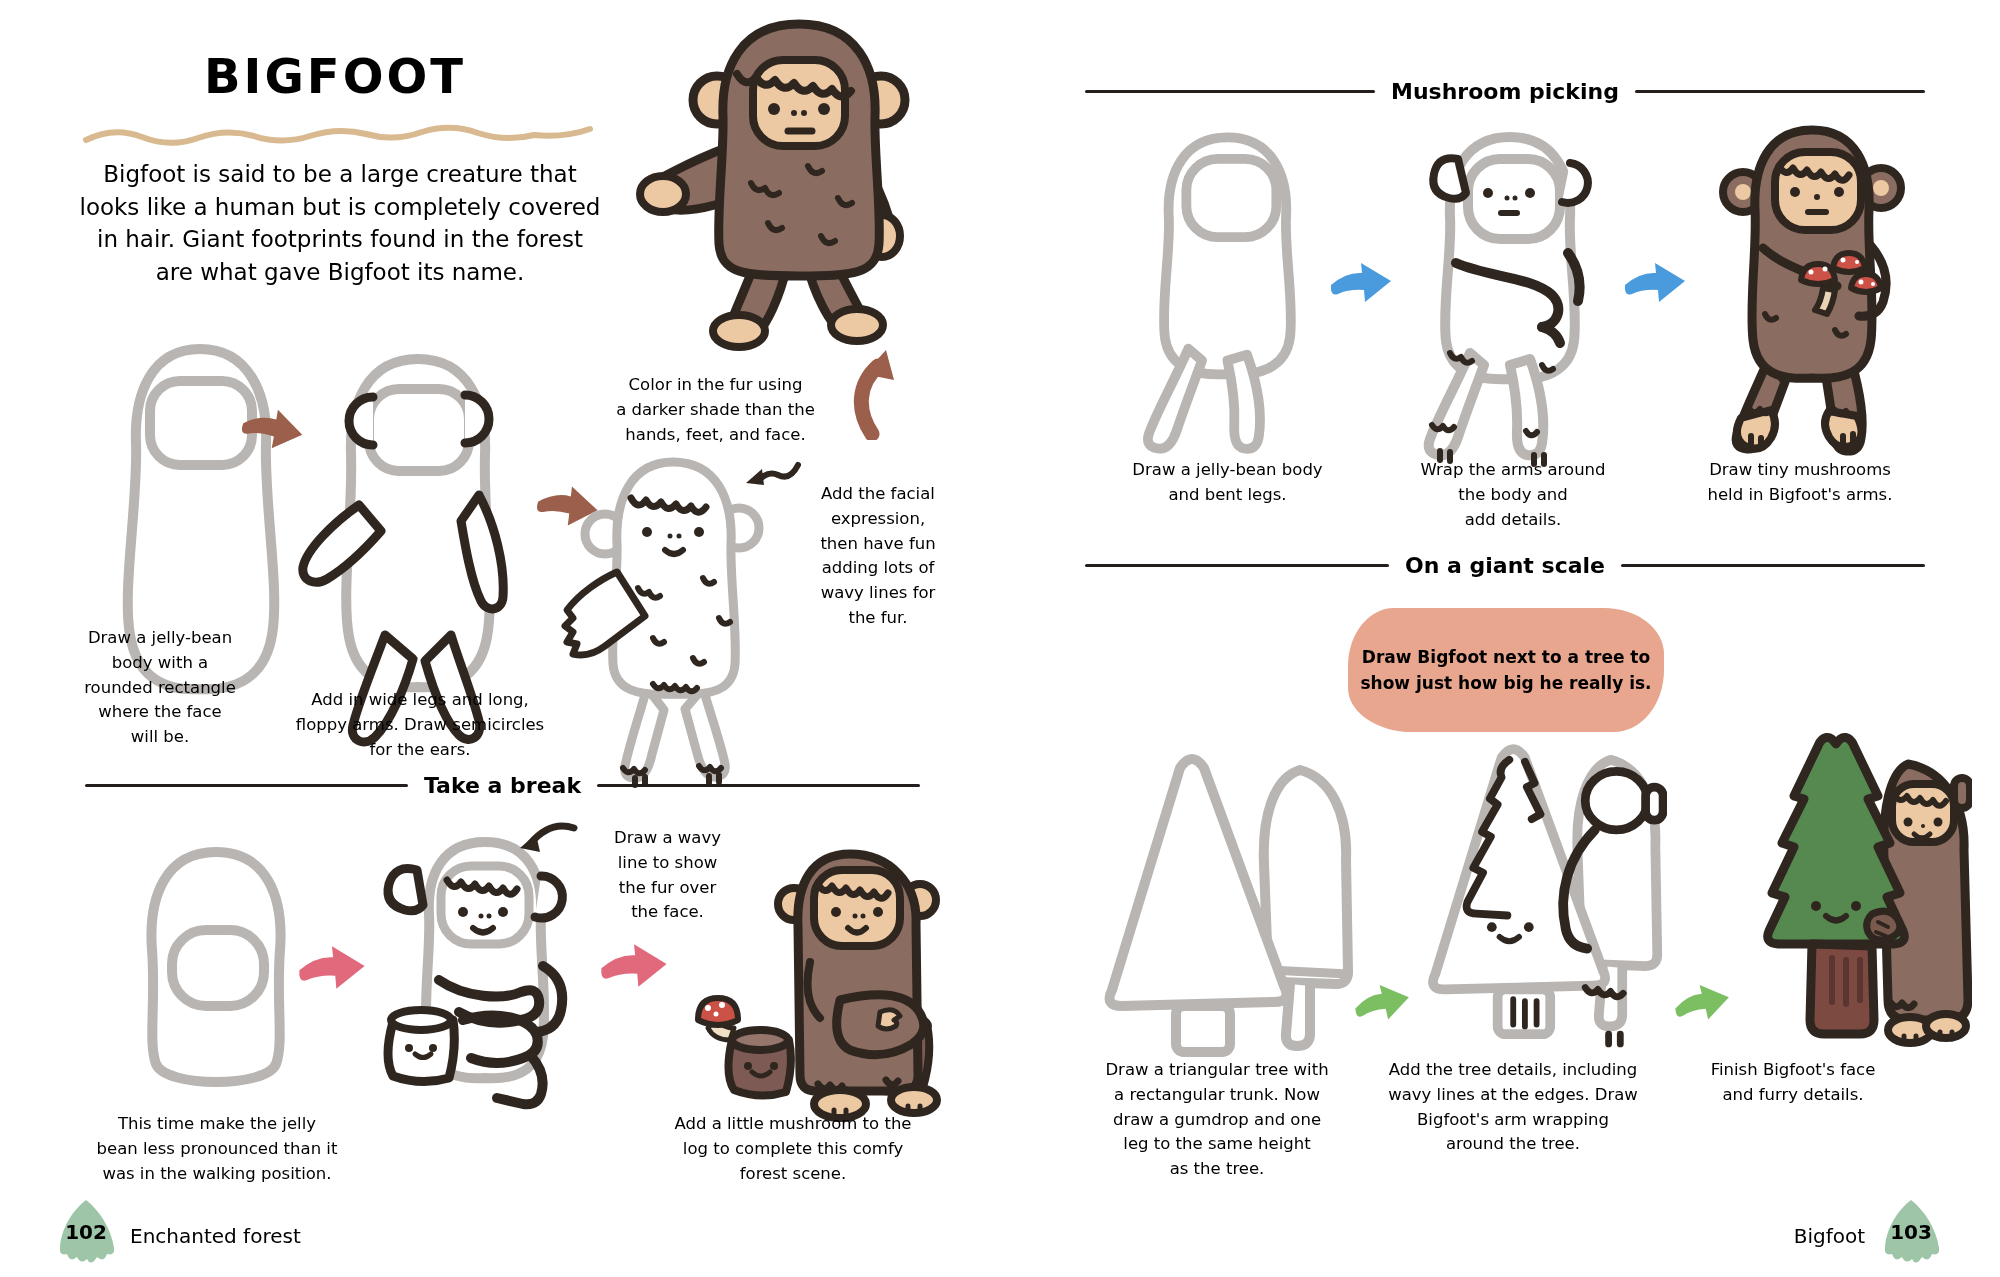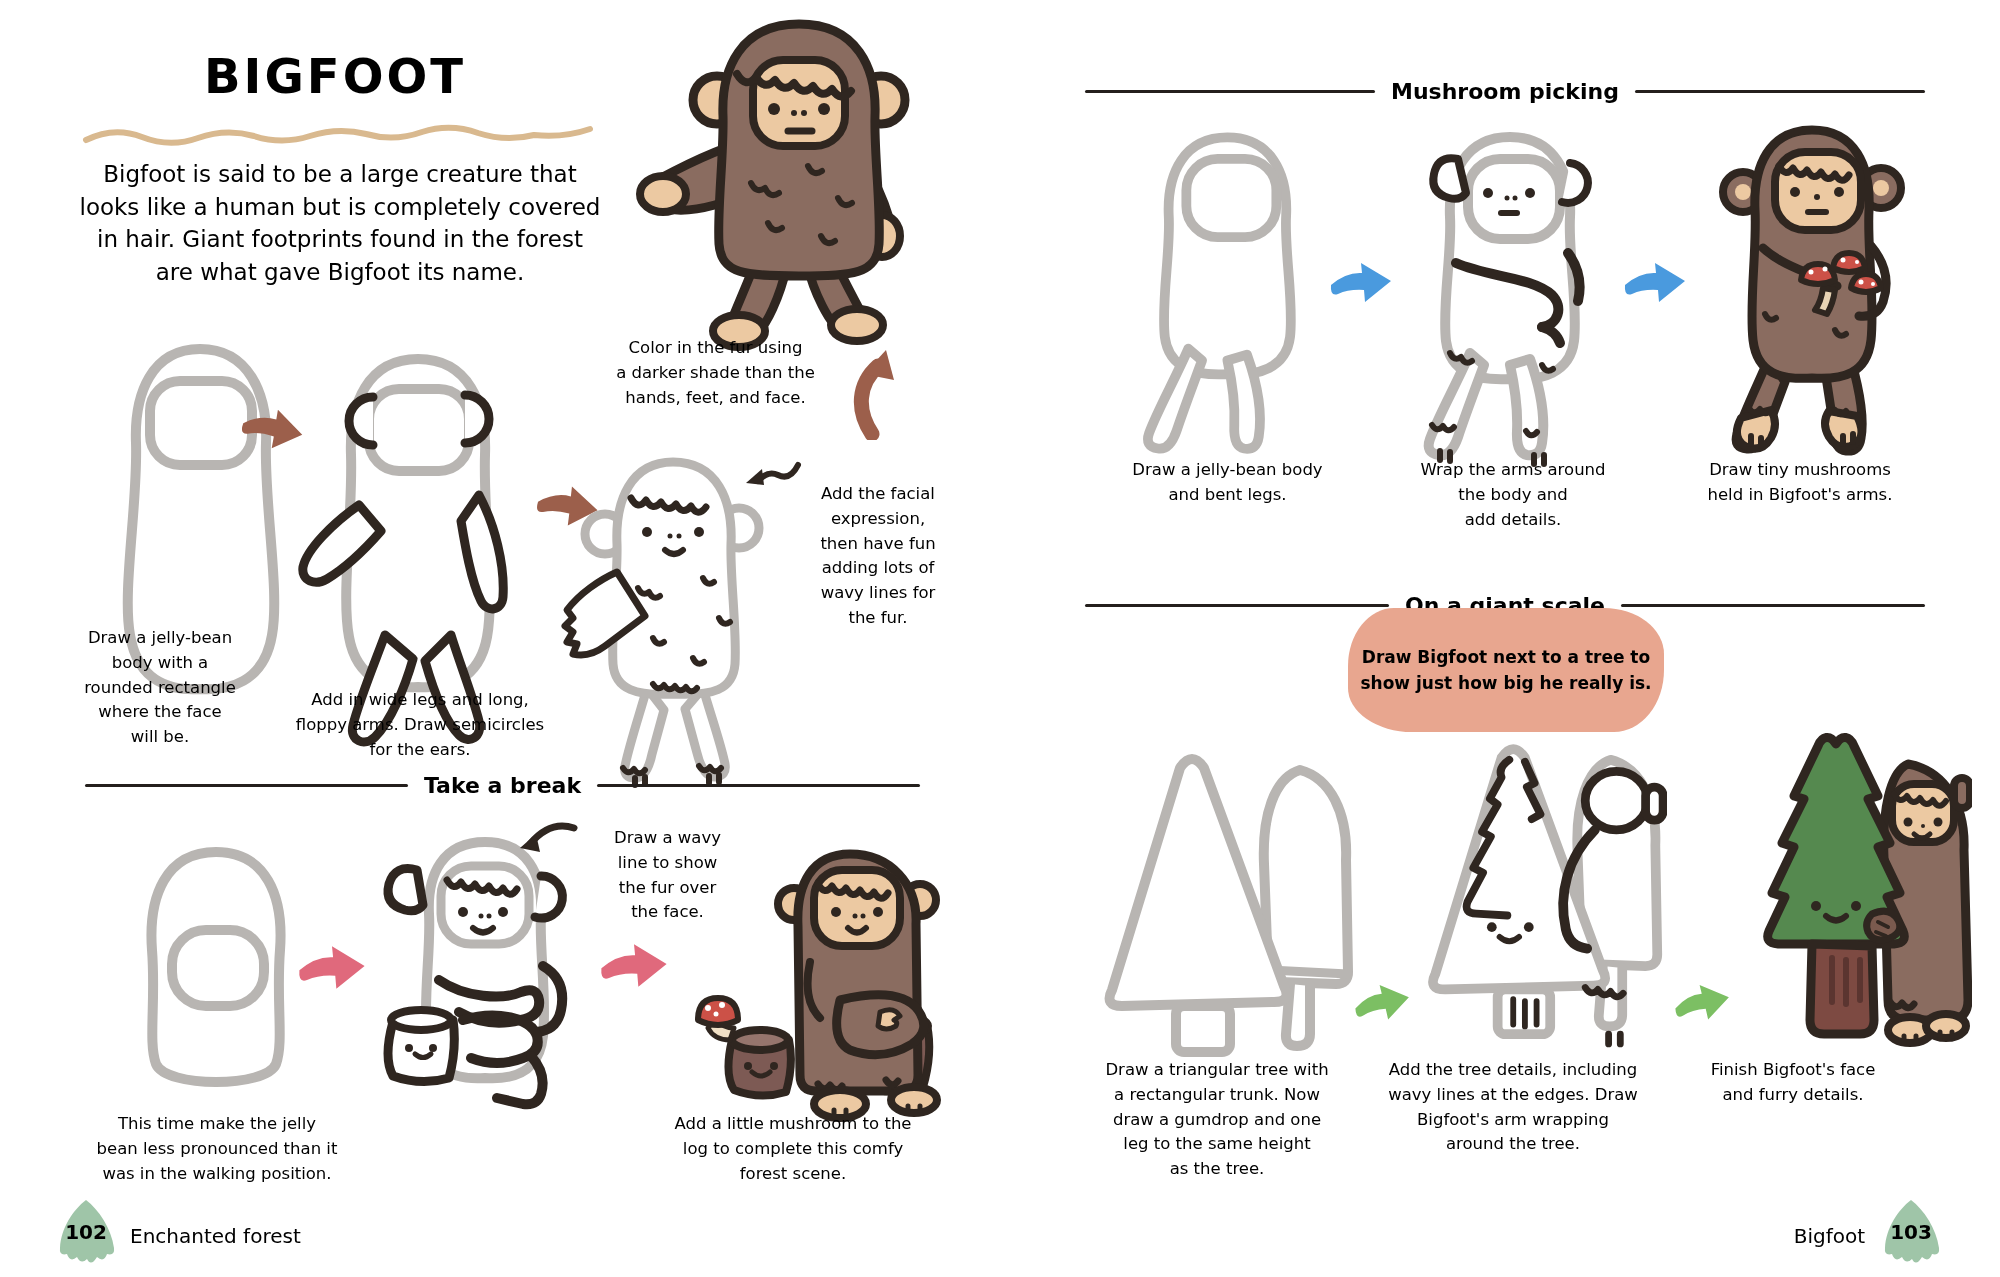--- a/index.html
+++ b/index.html
@@ -65,21 +65,21 @@
           <path d="M118,175 q5,11 14,5 q5,11 14,5"></path>
           <path d="M175,158 q5,11 14,5"></path>
           <path d="M205,190 q5,11 14,5"></path>
           <path d="M135,215 q5,11 14,5"></path>
           <path d="M188,228 q5,11 14,5"></path>
         </g>
       </g>
     </svg>
   </div>
 
-  <div class="abs caption" style="left:598px;top:336px;width:235px;">Color in the fur using
+  <div class="abs caption" style="left:598px;top:373px;width:235px;">Color in the fur using
 a darker shade than the
 hands, feet, and face.</div>
 
   <div class="abs" style="left:848px;top:348px;">
     <svg width="64" height="92" viewBox="0 0 64 92">
       <path d="M24,86 C8,62 10,36 30,18" fill="none" stroke="#9c5f4b" stroke-width="15" stroke-linecap="round"></path>
       <polygon points="16,26 38,2 46,32" fill="#9c5f4b"></polygon>
     </svg>
   </div>
 
@@ -404,21 +404,21 @@
   </div>
 
   <div class="abs caption" style="left:1100px;top:458px;width:255px;">Draw a jelly-bean body
 and bent legs.</div>
   <div class="abs caption" style="left:1388px;top:458px;width:250px;">Wrap the arms around
 the body and
 add details.</div>
   <div class="abs caption" style="left:1665px;top:458px;width:270px;">Draw tiny mushrooms
 held in Bigfoot's arms.</div>
 
-  <div class="abs divider" style="left:1085px;top:592px;width:840px;">
+  <div class="abs divider" style="left:1085px;top:552px;width:840px;">
     <span class="line"></span>
     <span class="dtitle">On a giant scale</span>
     <span class="line"></span>
   </div>
 
   <div class="abs callout" style="left:1348px;top:608px;width:316px;height:124px;">
     <div class="ctext">Draw Bigfoot next to a tree to
 show just how big he really is.</div>
   </div>
 

